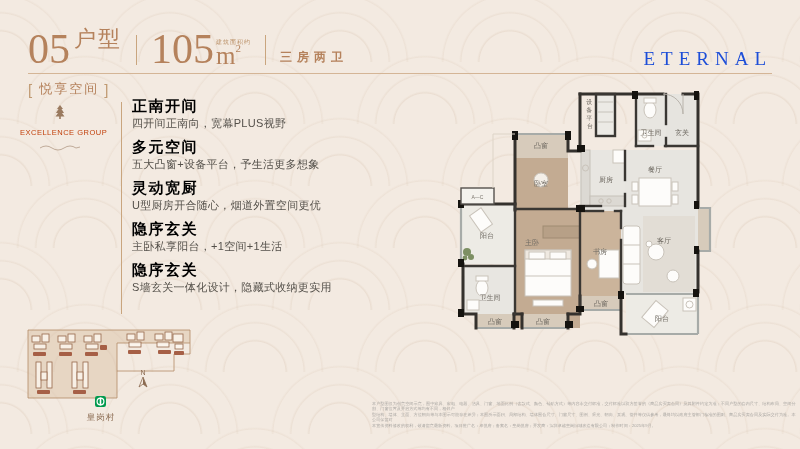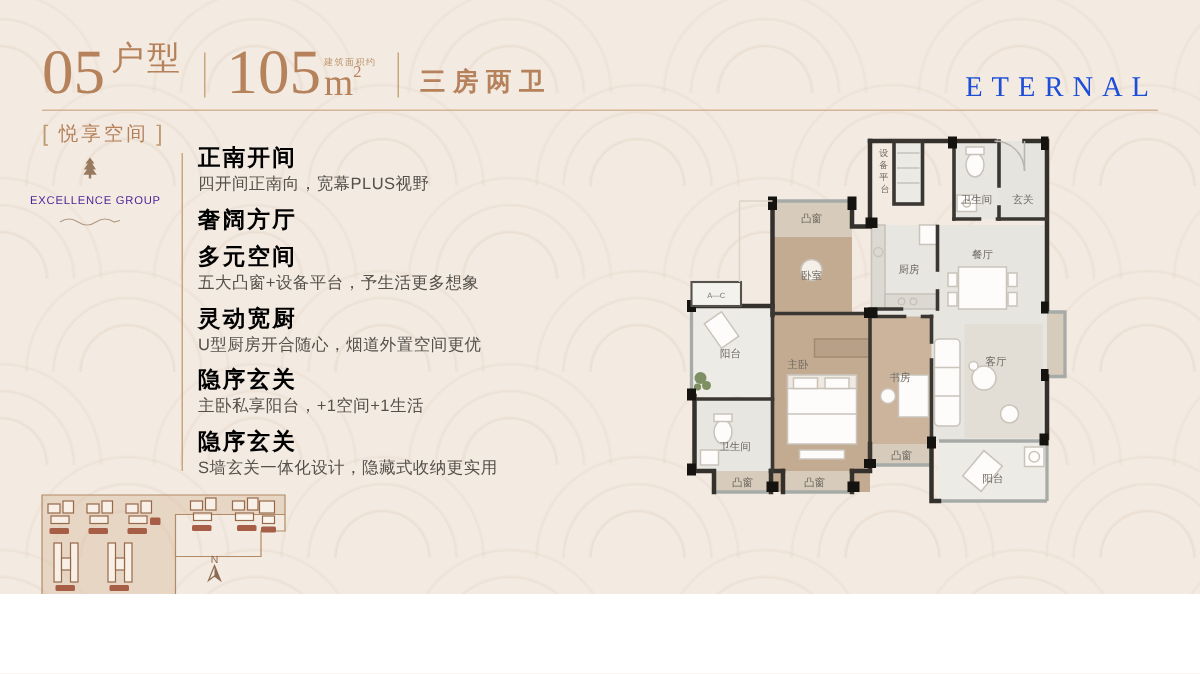--- a/index.html
+++ b/index.html
@@ -1,16 +1,16 @@
 <!DOCTYPE html>
 <html><head>
 <meta charset="utf-8">
 <style>
   html,body{margin:0;padding:0;}
-  .page{position:relative;width:800px;height:396px;background:#f3eae1;overflow:hidden;
+  .page{position:relative;width:800px;height:449px;background:#f3eae1;overflow:hidden;
         font-family:"Liberation Sans",sans-serif;}
   .page::before{content:"";position:absolute;inset:0;pointer-events:none;
     background-image:
       radial-gradient(circle at 50% 100%, transparent 30px, rgba(193,162,132,.16) 31px, transparent 33px),
       radial-gradient(circle at 50% 100%, transparent 48px, rgba(193,162,132,.13) 49px, transparent 51px),
       radial-gradient(circle at 50% 100%, transparent 66px, rgba(193,162,132,.11) 67px, transparent 69px),
       radial-gradient(circle at 50% 100%, transparent 30px, rgba(193,162,132,.16) 31px, transparent 33px),
       radial-gradient(circle at 50% 100%, transparent 48px, rgba(193,162,132,.13) 49px, transparent 51px),
       radial-gradient(circle at 50% 100%, transparent 66px, rgba(193,162,132,.11) 67px, transparent 69px);
     background-size:170px 124px;
@@ -20,30 +20,30 @@
   .serif{font-family:"Liberation Serif",serif;}
   .unit-number{font-size:42px;line-height:.85;}
   .unit-suffix{font-size:22px;line-height:1;margin-left:4px;margin-bottom:18px;letter-spacing:2px;}
   .h-divider{width:1px;height:30px;background:#c9a57e;margin:0 14px 3px 14px;}
   .area-number{font-size:42px;line-height:.85;}
   .m-wrap{display:flex;flex-direction:column;margin-left:2px;margin-bottom:1px;}
   .area-note{font-size:6px;line-height:6px;color:#bb9168;letter-spacing:1px;white-space:nowrap;}
   .m-row{display:flex;align-items:flex-start;}
   .m-char{font-size:25px;line-height:.9;}
   .m-sup{font-size:11px;line-height:1;margin-top:-2px;}
-  .layout-label{font-size:17px;line-height:1;letter-spacing:5px;margin-bottom:5px;font-weight:bold;}
+  .layout-label{font-size:12px;line-height:1;letter-spacing:5px;margin-bottom:5px;font-weight:bold;}
   .brand-logo{position:absolute;right:28px;top:48px;font-family:"Liberation Serif",serif;
     font-size:19px;letter-spacing:6px;color:#1d4ed8;}
   .header-rule{position:absolute;left:28px;right:28px;top:73px;height:1px;background:#d4b596;}
   
   .section-tag{position:absolute;left:28px;top:80px;font-size:13px;color:#b5825c;
     letter-spacing:2px;display:flex;align-items:center;gap:5px;}
   .bracket{font-size:15px;color:#c09a72;font-weight:lighter;}
   
-  .brand-block{position:absolute;left:20px;top:104px;width:80px;text-align:center;color:#4c1d95;}
+  .brand-block{position:absolute;left:20px;top:104px;width:80px;text-align:center;color:#c2410c;}
   .brand-name{font-size:7.5px;letter-spacing:.5px;margin-top:4px;white-space:nowrap;}
   
   .features-rule{position:absolute;left:121px;top:102px;width:1px;height:212px;background:#c9a57e;}
   .features{position:absolute;left:132px;top:97px;width:250px;}
   .feature{margin-bottom:8px;}
   .feature-title{font-size:15px;line-height:17px;font-weight:bold;color:#000000;letter-spacing:1.5px;}
   .feature-desc{font-size:11px;line-height:13px;color:#54504a;margin-top:3px;letter-spacing:.3px;}
   
   .site-map{position:absolute;left:12px;top:324px;}
   
@@ -97,21 +97,20 @@
     </svg>
   </div>
 
   <div class="features-rule"></div>
   <div class="features">
     <div class="feature">
       <div class="feature-title">正南开间</div>
       <div class="feature-desc">四开间正南向，宽幕PLUS视野</div>
     </div>
     <div class="feature">
-      <div class="feature-title">奢阔方厅</div>
     </div>
     <div class="feature">
       <div class="feature-title">多元空间</div>
       <div class="feature-desc">五大凸窗+设备平台，予生活更多想象</div>
     </div>
     <div class="feature">
       <div class="feature-title">灵动宽厨</div>
       <div class="feature-desc">U型厨房开合随心，烟道外置空间更优</div>
     </div>
     <div class="feature">

